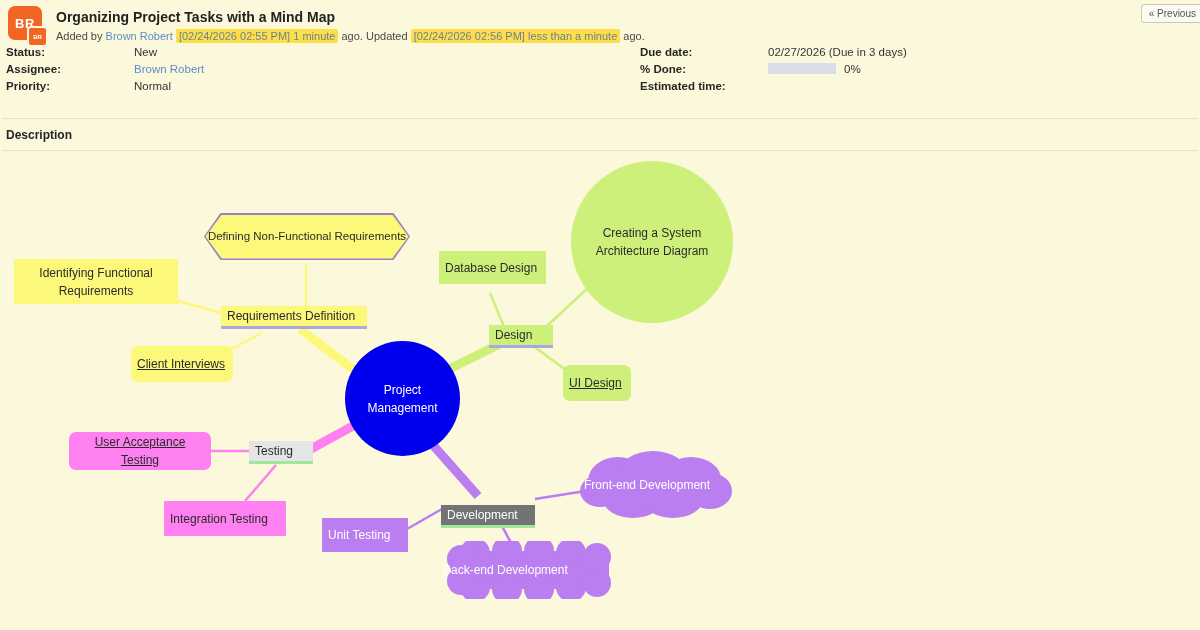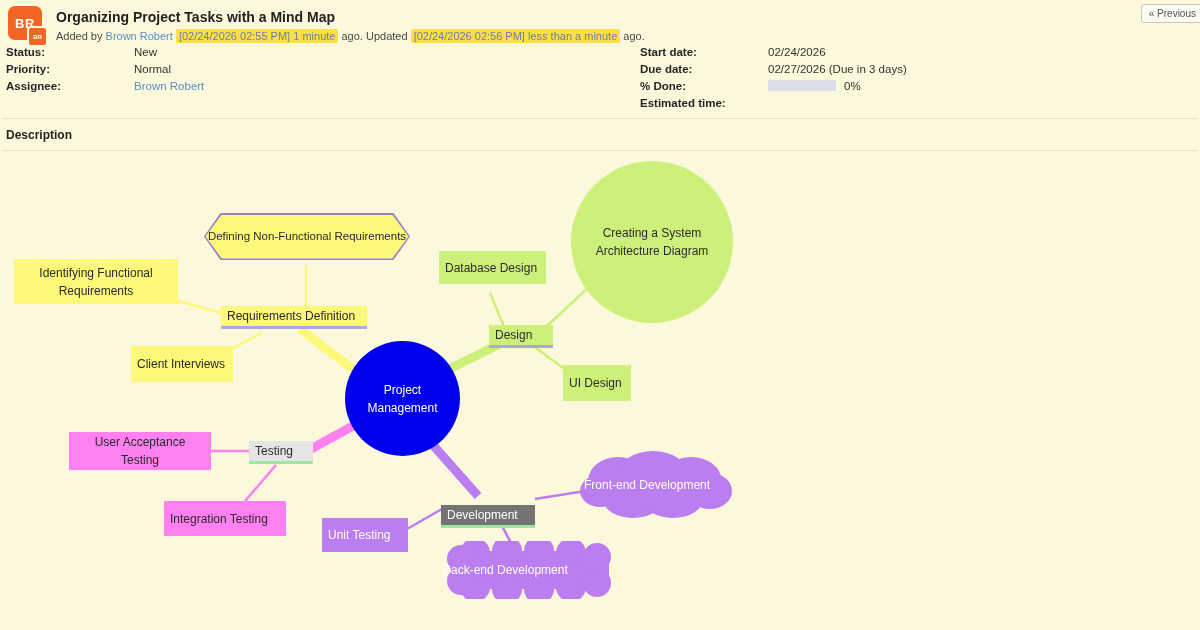--- a/index.html
+++ b/index.html
@@ -172,21 +172,21 @@
     align-items: center;
     text-align: center;
     font-size: 12px;
     color: #2b2b2b;
     line-height: 18px;
   }
   .node.white-text { color: #ffffff; }
   .node .label { display: block; padding: 0 6px; }
 
   .shape-rect { }
-  .shape-round { border-radius: 0; }
+  .shape-round { border-radius: 7px; text-decoration: underline; }
   .shape-circle { border-radius: 50%; }
   .shape-underline-purple { border-bottom: 3px solid #a9a9e0; }
   .shape-underline-green  { border-bottom: 3px solid #9ee8a0; }
   .hex-outer {
     position: absolute;
     background: #9b7ec4;
     clip-path: polygon(8% 0%, 92% 0%, 100% 50%, 92% 100%, 8% 100%, 0% 50%);
     display: flex;
     align-items: center;
     justify-content: center;
@@ -239,34 +239,30 @@
   <div class="prev-btn">« Previous</div>
 </div>
 
 <div class="attributes">
   <div class="attr-col left">
     <div class="attr-row">
       <span class="attr-label">Status:</span>
       <span class="attr-value">New</span>
     </div>
     <div class="attr-row">
+      <span class="attr-label">Assignee:</span>
+      <span class="attr-value"><a href="#">Brown Robert</a></span>
+    </div>
+    <div class="attr-row">
       <span class="attr-label">Priority:</span>
       <span class="attr-value">Normal</span>
     </div>
-    <div class="attr-row">
-      <span class="attr-label">Assignee:</span>
-      <span class="attr-value"><a href="#">Brown Robert</a></span>
-    </div>
   </div>
 
   <div class="attr-col right">
-    <div class="attr-row">
-      <span class="attr-label">Start date:</span>
-      <span class="attr-value">02/24/2026</span>
-    </div>
     <div class="attr-row">
       <span class="attr-label">Due date:</span>
       <span class="attr-value">02/27/2026 (Due in 3 days)</span>
     </div>
     <div class="attr-row">
       <span class="attr-label">% Done:</span>
       <span class="attr-value progress-wrap">
         <span class="progress-bar"></span>
         <span class="progress-pct">0%</span>
       </span>

